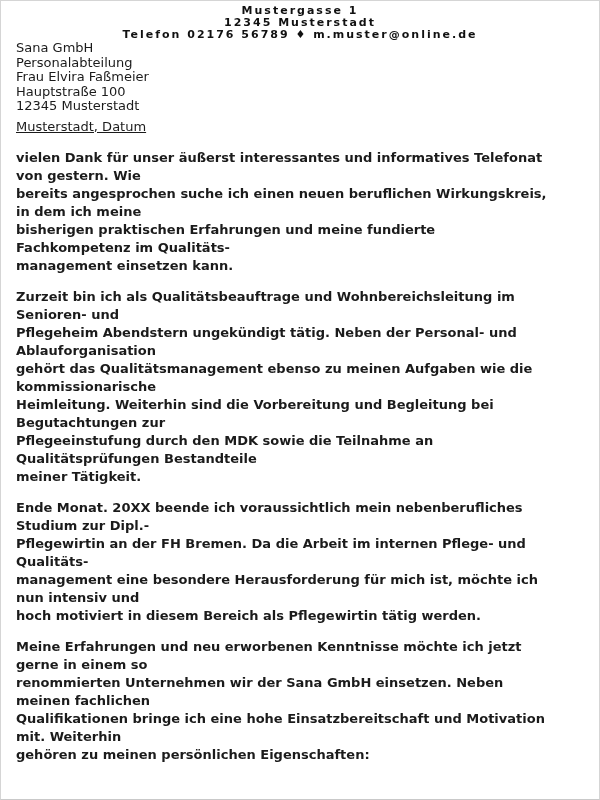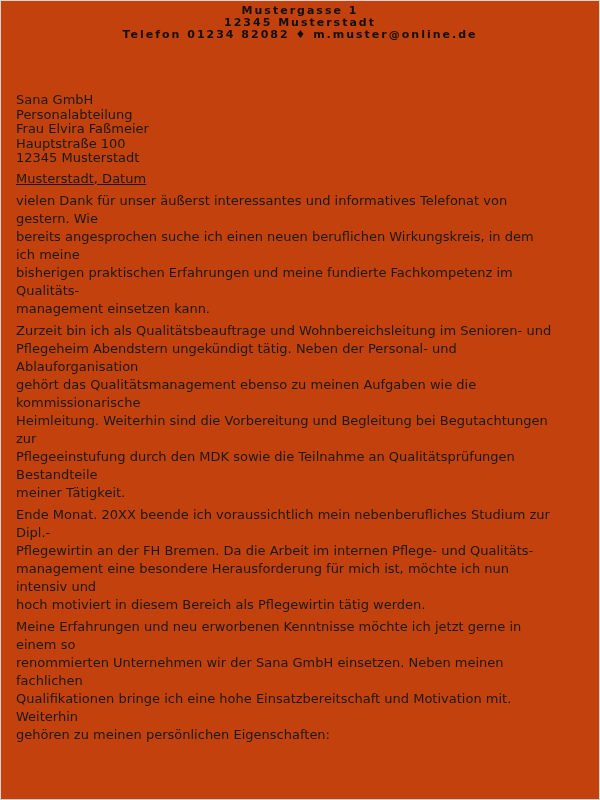--- a/index.html
+++ b/index.html
@@ -4,65 +4,64 @@
 <style>
   * { margin: 0; padding: 0; box-sizing: border-box; }
   html, body { width: 600px; }
   body {
     font-family: "DejaVu Sans", "Liberation Sans", sans-serif;
     background: #ececec;
   }
   .letter-page {
     width: 600px;
     height: 800px;
-    background: #c2410c;
+    background: #ffffff;
     border: 1px solid #d5d5d5;
     border-bottom: 1px solid #c9c9c9;
     color: #1b1b1b;
     font-size: 13px;
     line-height: 18px;
     padding: 4px 45px 0 15px;
     overflow: hidden;
     position: relative;
   }
   .sender-header {
     text-align: center;
     font-weight: bold;
     font-size: 11px;
     line-height: 12px;
     letter-spacing: 2px;
     color: #111;
     margin-left: 30px; 
   }
   .recipient-block {
-    margin-top: 52px;
     line-height: 14.5px;
     white-space: pre-line;
   }
   .date-line {
     margin-top: 4px;
     text-align: left;
     padding-right: 18px;
     text-decoration: underline;
   }
   .subject-block { margin-top: 28px; }
   .subject-title { font-weight: bold; color: #000; }
   .em { font-style: italic; }
   .salutation { margin-top: 26px; }
-  .para { margin-top: 4px; white-space: pre-line; }
+  .para { margin-top: 13px; white-space: pre-line; font-weight: bold; }
 </style>
 </head>
 <body>
 
 <div class="letter-page">
 
   <div class="sender-header">
     <div>Mustergasse 1</div>
     <div>12345 Musterstadt</div>
-    <div>Telefon 01234 82082 ♦ m.muster@online.de</div>
+    <div>Telefon 02176 56789 ♦ m.muster@online.de</div>
   </div>
 
   <div class="recipient-block">Sana GmbH
 Personalabteilung
 Frau Elvira Faßmeier
 Hauptstraße 100
 12345 Musterstadt</div>
 
   <div class="date-line">Musterstadt, Datum</div>
 

